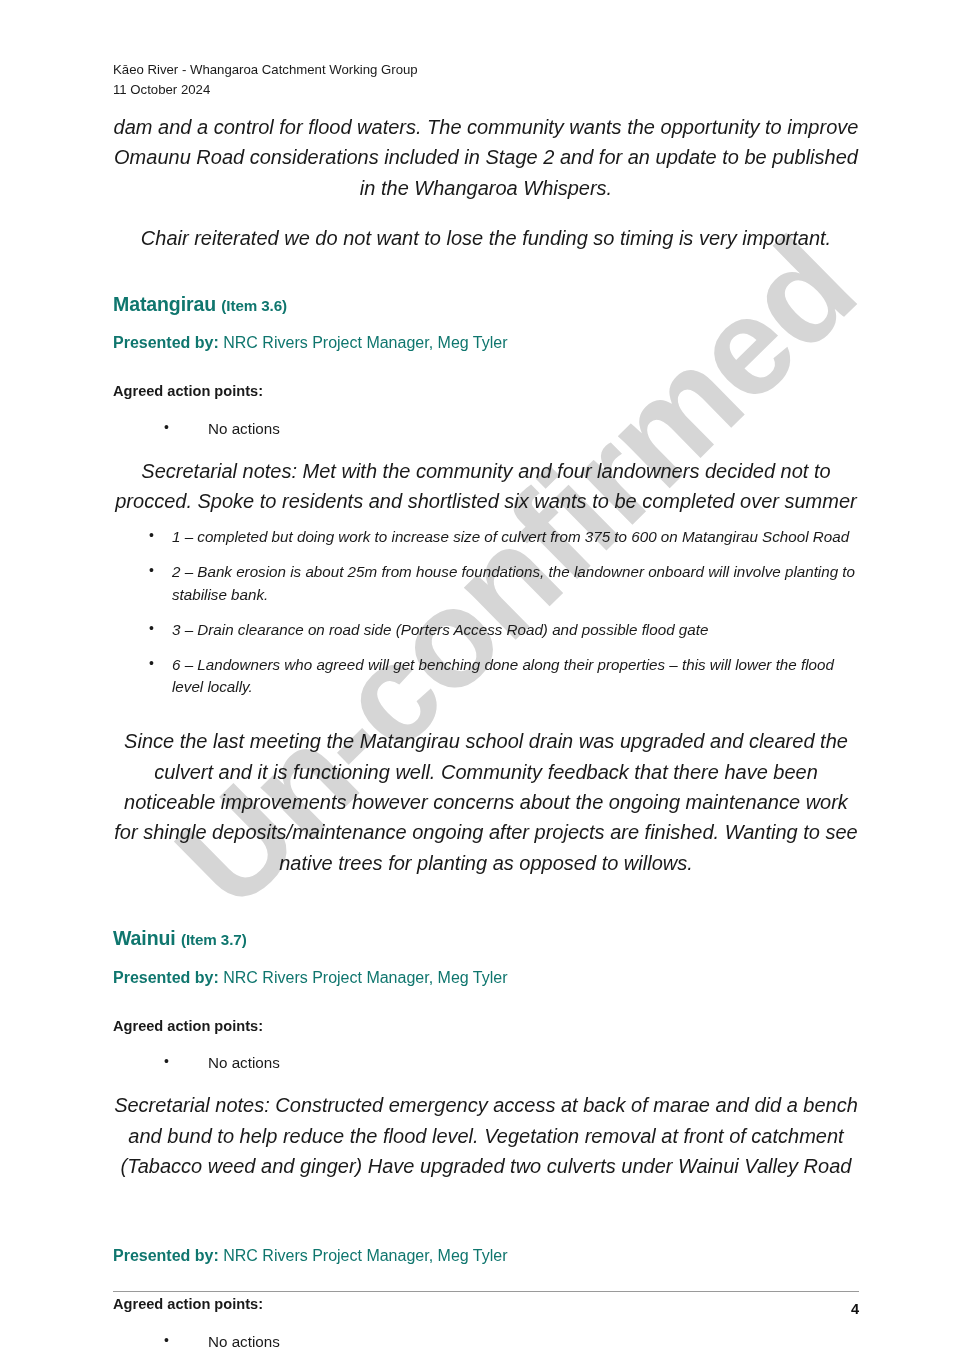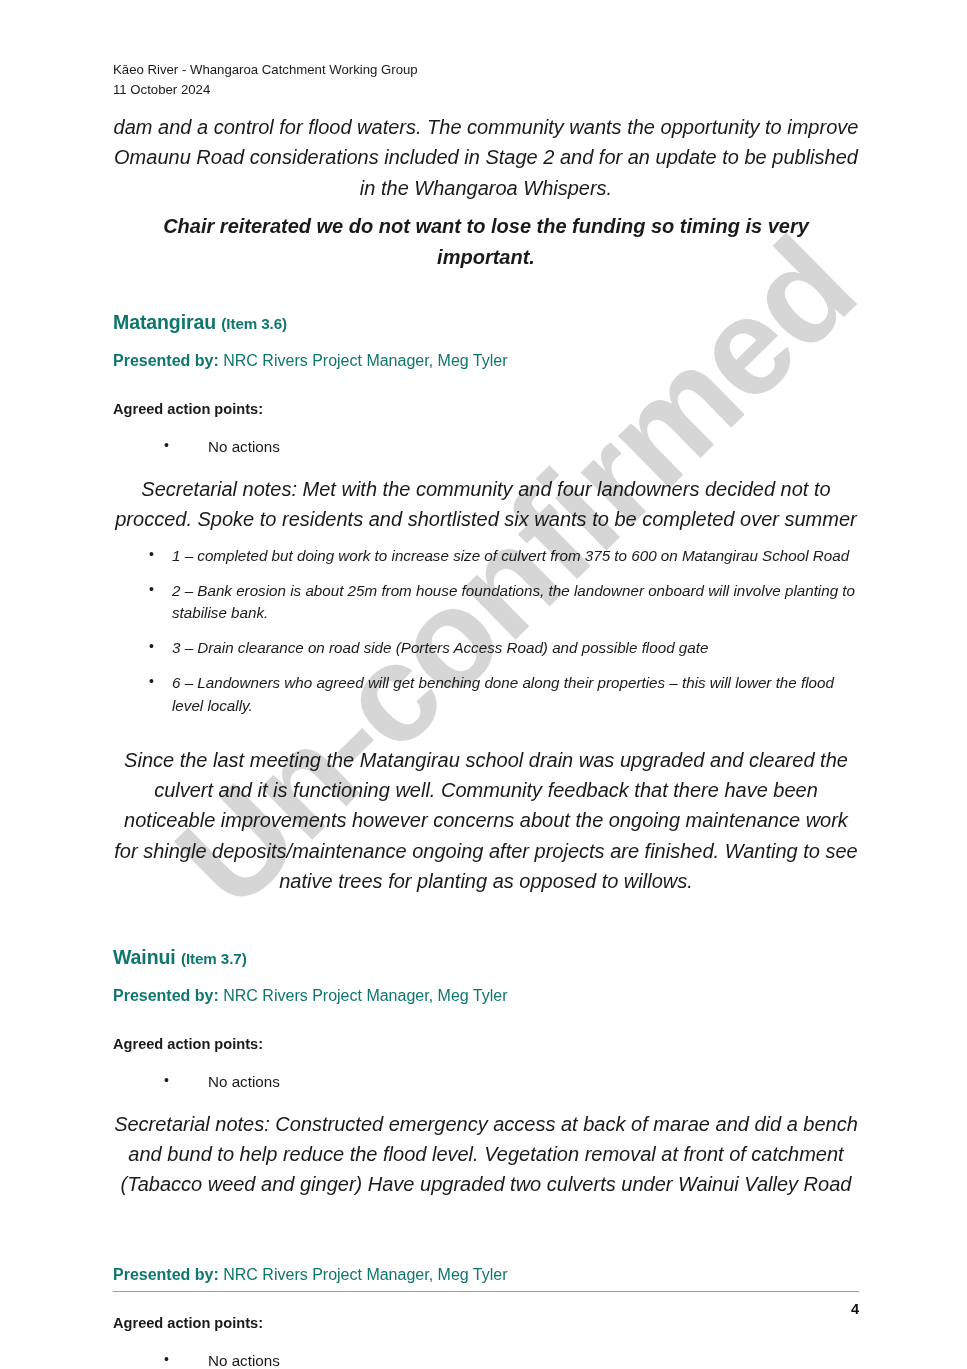--- a/index.html
+++ b/index.html
@@ -73,21 +73,21 @@
   }
 
   p.para {
     margin: 0 0 0 0;
     font-size: 20px;
     line-height: 1.52;
     font-style: italic;
     color: #1a1a1a;
     text-align: center;
   }
-  p.para + p.para { margin-top: 8px; font-weight: bold; }
+  p.para + p.para { margin-top: 20px; }
 
   .spacer-lg { height: 38px; }
   .spacer-md { height: 26px; }
   .spacer-sm { height: 15px; }
   .spacer-xs { height: 10px; }
 
   h2.section-heading {
     margin: 0;
     font-size: 19.5px;
     font-weight: bold;

